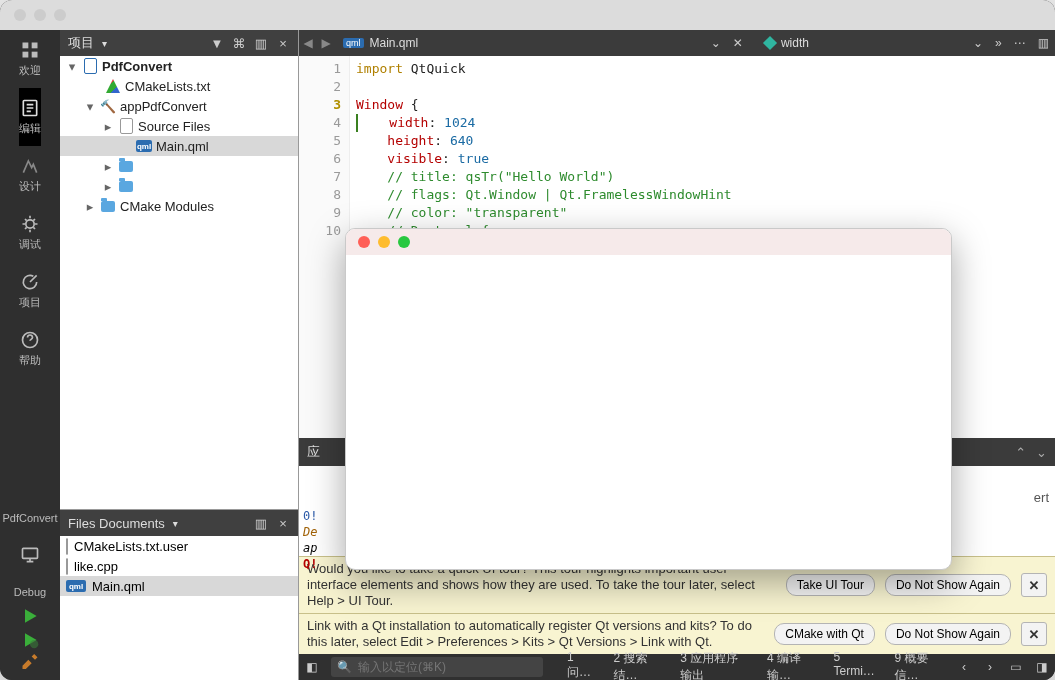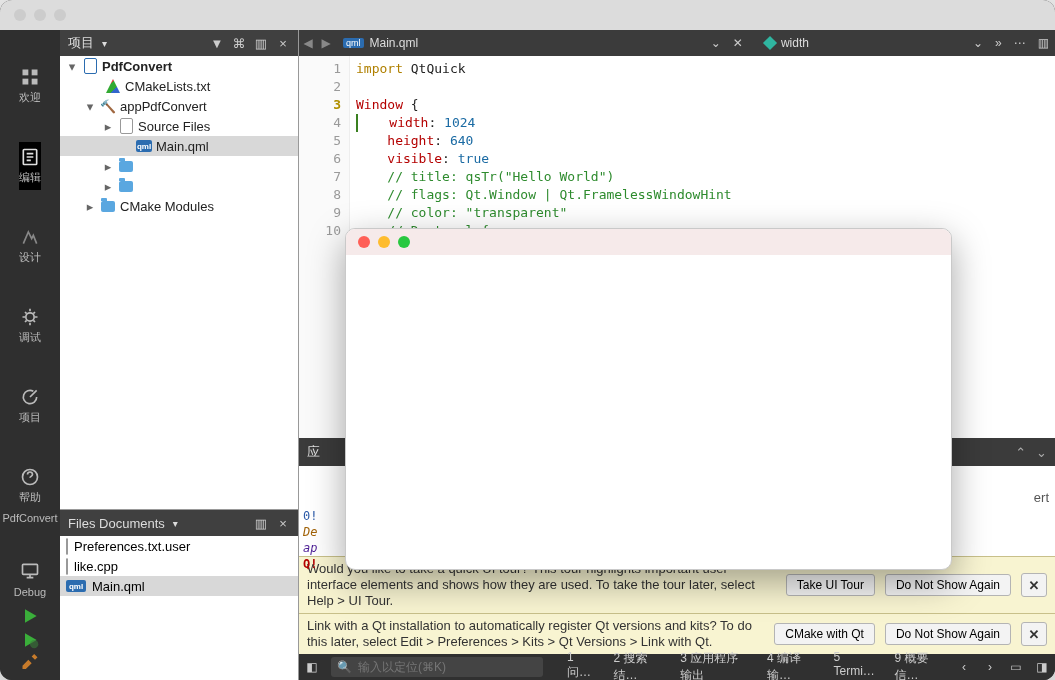--- a/index.html
+++ b/index.html
@@ -27,21 +27,21 @@
   
   .titlebar{height:30px;background:var(--bg-titlebar);display:flex;align-items:center;position:relative;flex:0 0 30px;}
   .traffic{display:flex;gap:8px;margin-left:14px;}
   .dot{width:12px;height:12px;border-radius:50%;background:#ccc;}
   .titlebar .title{position:absolute;left:0;right:0;text-align:center;color:#888;font-size:13px;display:flex;justify-content:center;align-items:center;gap:6px;}
   .file-icon{width:12px;height:14px;border:1px solid #aaa;border-radius:2px;display:inline-block;background:#eee;}
   
   .body{flex:1;display:flex;min-height:0;}
   
   .leftnav{width:60px;background:#2f2f2f;display:flex;flex-direction:column;align-items:center;color:#bbb;font-size:11px;}
-  .leftnav .nav-item{height:48px;width:100%;display:flex;flex-direction:column;align-items:center;justify-content:center;gap:3px;cursor:pointer;margin-top:32px;}
+  .leftnav .nav-item{height:58px;width:100%;display:flex;flex-direction:column;align-items:center;justify-content:center;gap:3px;cursor:pointer;}
   .leftnav .nav-item.active{background:#000;}
   .leftnav .spacer{flex:1;}
   .leftnav svg{width:20px;height:20px;}
   .leftnav .run-icons{display:flex;flex-direction:column;align-items:center;gap:4px;padding:6px 0;}
   .leftnav .bottom-label{font-size:11px;text-align:center;padding:2px 0;}
   
   .midcol{width:238px;background:var(--bg-panel);display:flex;flex-direction:column;border-right:1px solid #999;}
   .panel-header{height:26px;background:var(--bg-panel-header);color:#ddd;display:flex;align-items:center;padding:0 8px;gap:8px;font-size:13px;}
   .panel-header .flex{flex:1;}
   .panel-header .hicon{width:14px;height:14px;display:flex;align-items:center;justify-content:center;color:#ccc;cursor:pointer;}
@@ -77,26 +77,26 @@
   .num{color:var(--num);}
   .com{color:var(--com);}
   .cursor-mark{border-left:2px solid #3a8020;}
   
   .outbar{height:28px;background:#3b3b3b;color:#ddd;display:flex;align-items:center;justify-content:flex-end;padding:0 8px;gap:10px;}
   .outbar .chev{color:#aaa;}
   .outbody{height:90px;background:#fff;position:relative;}
   .outbody .snippet{position:absolute;left:4px;top:42px;font-family:Menlo,monospace;font-size:12px;line-height:16px;}
   .snip1{color:#2b5aa8;}
   .snip2{color:#a16207;font-style:italic;}
-  .snip3{color:#4c1d95;font-style:italic;}
+  .snip3{color:#000000;font-style:italic;}
   .snip4{color:#b40000;font-weight:600;}
   
   .notify{background:var(--bg-notify);border-top:1px solid #c8c08a;display:flex;align-items:center;padding:4px 8px;gap:10px;color:#333;font-size:13px;}
   .notify .msg{flex:1;line-height:16px;}
-  .notify button{background:#f3f3f3;border:1px solid #b4b4b4;border-radius:3px;padding:3px 10px;font-size:12px;cursor:pointer;}
+  .notify button{background:#f3f3f3;border:1px solid #b4b4b4;border-radius:10px;padding:3px 10px;font-size:12px;cursor:pointer;}
   .notify .xbtn{width:24px;height:22px;border:1px solid #b4b4b4;border-radius:3px;background:#f3f3f3;display:flex;align-items:center;justify-content:center;font-weight:700;cursor:pointer;}
   
   .bottombar{height:26px;background:#303030;color:#ccc;display:flex;align-items:center;font-size:12px;}
   .bottombar .bicon{width:26px;text-align:center;color:#ccc;}
   .bottombar .locator{flex:0 0 200px;display:flex;align-items:center;gap:4px;background:#444;height:20px;border-radius:3px;margin:0 6px;padding:0 6px;color:#aaa;}
   .bottombar .locator input{background:transparent;border:none;outline:none;color:#ccc;font-size:12px;flex:1;}
   .bottombar .tabs{flex:1;display:flex;gap:2px;padding-left:10px;}
   .bottombar .tab{padding:0 8px;color:#ccc;}
   
   .appwin{position:absolute;left:345px;top:228px;width:605px;height:340px;background:#fff;border:1px solid #c9c9c9;border-radius:10px;box-shadow:0 12px 36px rgba(0,0,0,.35);overflow:hidden;}
@@ -268,21 +268,21 @@
         <div class="panel-header">
           <span>Files Documents</span>
           <span style="font-size:10px;">▾</span>
           <span class="flex"></span>
           <span class="hicon">▥</span>
           <span class="hicon">×</span>
         </div>
         <div class="list" id="open-docs-list">
             <div class="row">
               <span class="ficon"><span class="ic-file"></span></span>
-              <span>Preferences.txt.user</span>
+              <span>CMakeLists.txt.user</span>
             </div>
             <div class="row">
               <span class="ficon"><span class="ic-file"></span></span>
               <span>like.cpp</span>
             </div>
             <div class="row sel">
               <span class="ficon">
                 <span class="ic-qml">qml</span>
               </span>
               <span>Main.qml</span>

